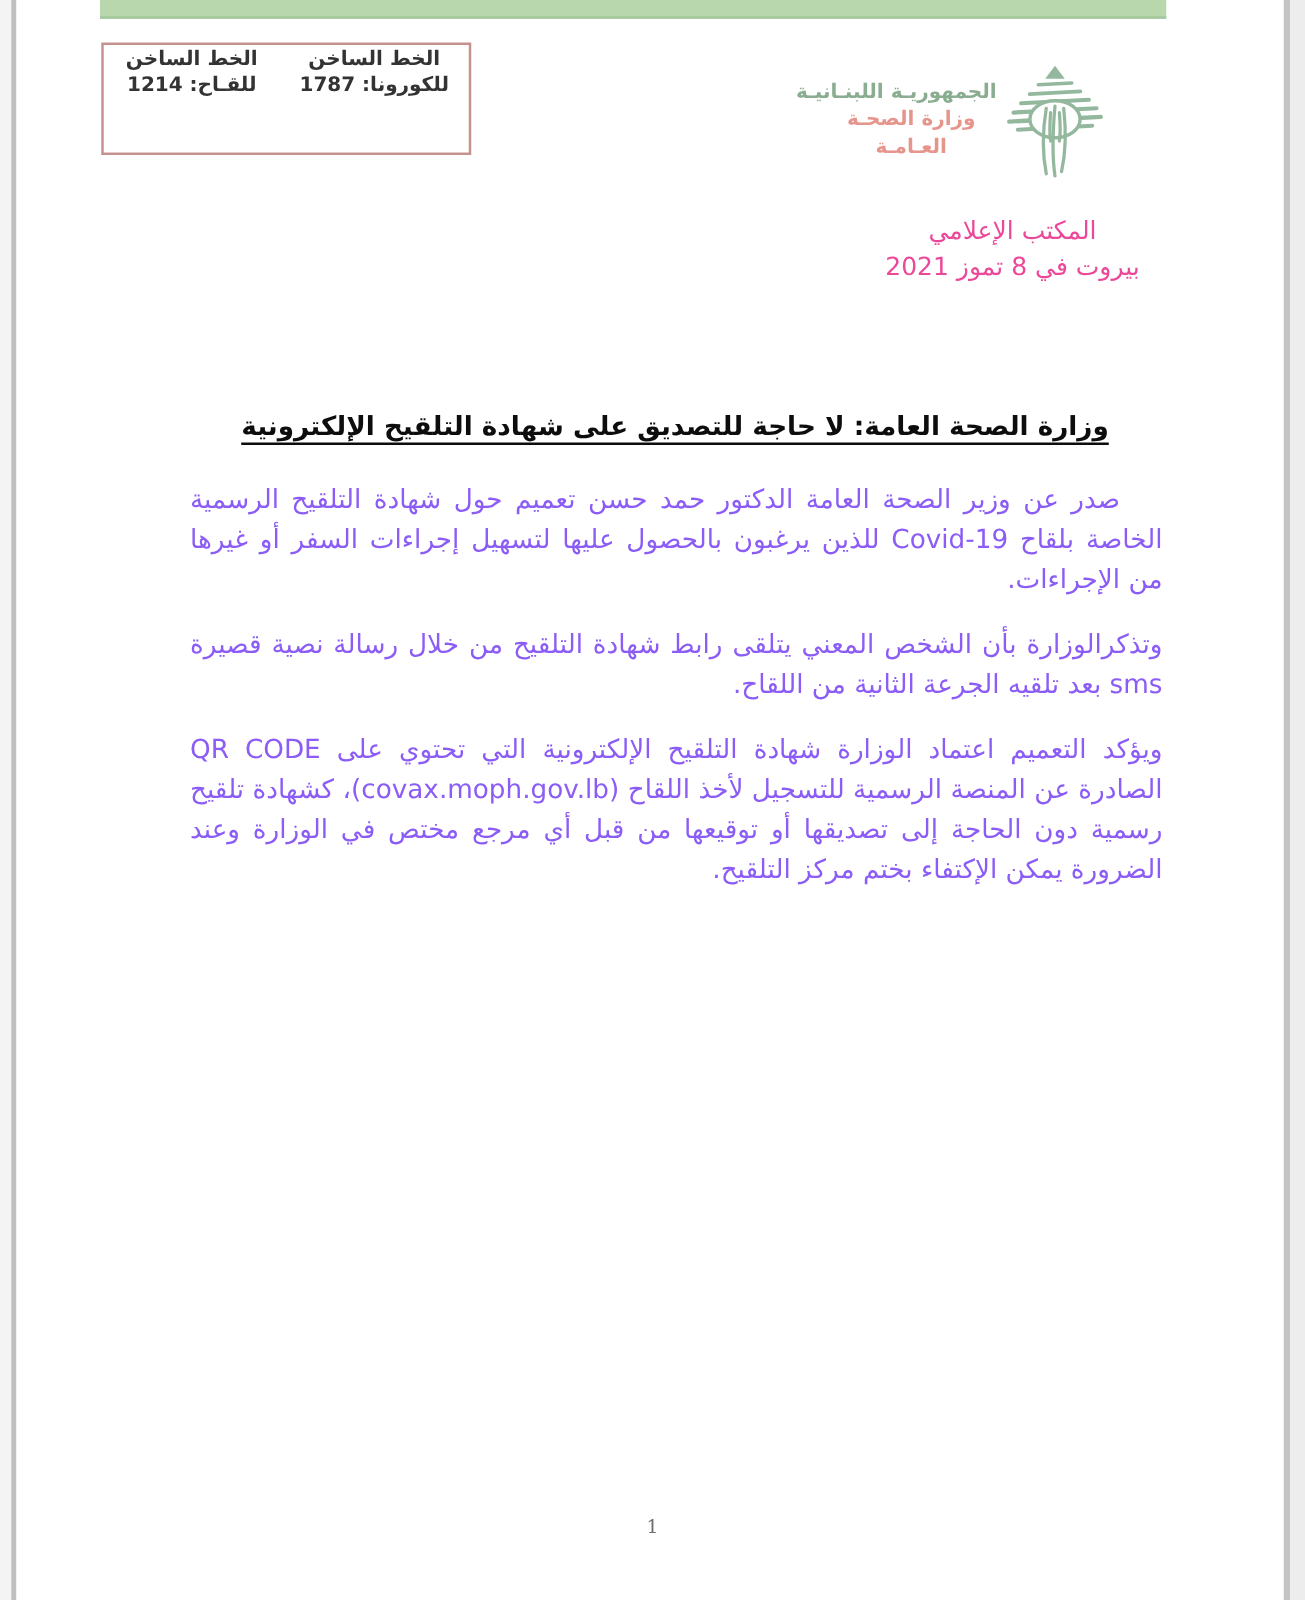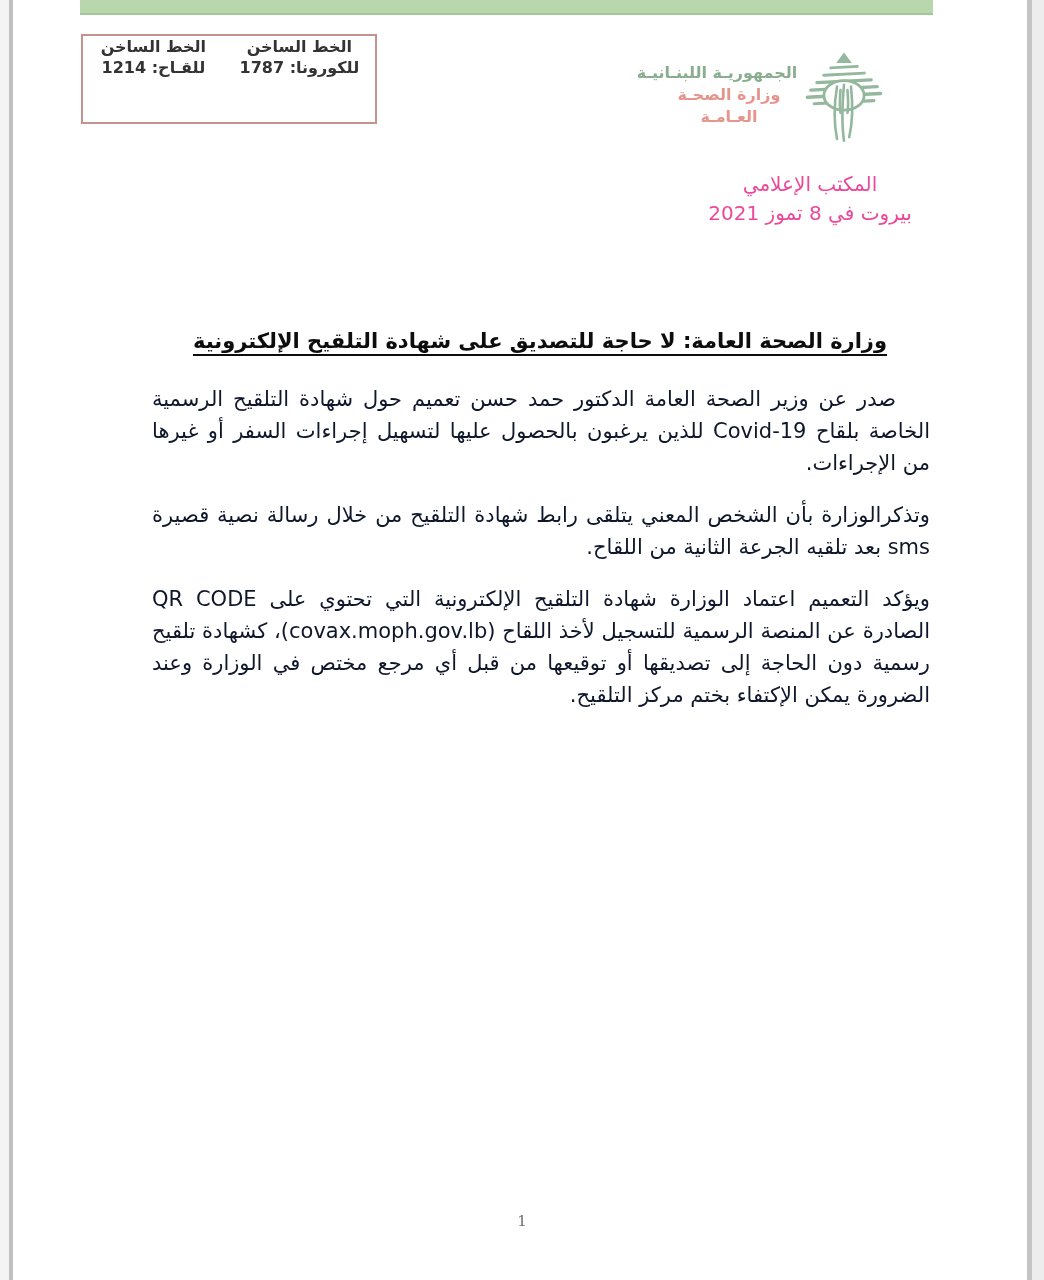--- a/index.html
+++ b/index.html
@@ -37,21 +37,21 @@
   }
   
   .doc-title{
     position:absolute;left:150px;top:289px;width:780px;
     direction:rtl;text-align:center;font-size:21px;font-weight:bold;color:#0d0d0d;
     text-decoration:underline;text-underline-offset:6px;text-decoration-thickness:2px;margin-top:40px;
   }
   
   .doc-body{
     position:absolute;left:152px;top:383px;width:778px;
-    direction:rtl;text-align:justify;font-size:21px;line-height:32px;color:#0f172a;
+    direction:rtl;text-align:justify;font-size:21px;line-height:32px;color:#8b5cf6;
   }
   .doc-body p{margin:0 0 20px 0;}
   .doc-body p.indent-first{text-indent:34px;}
   
   .page-number{
     position:absolute;left:0;top:1212px;width:1044px;text-align:center;
     font-size:15px;color:#6e6e6e;font-family:"DejaVu Serif",serif;
   }
 </style>
 </head>

